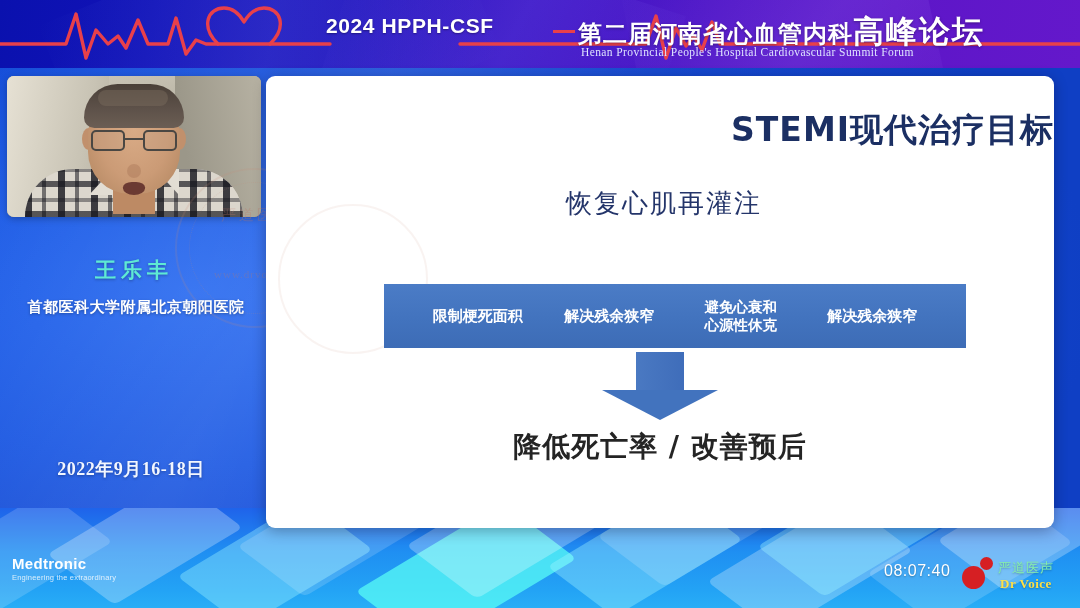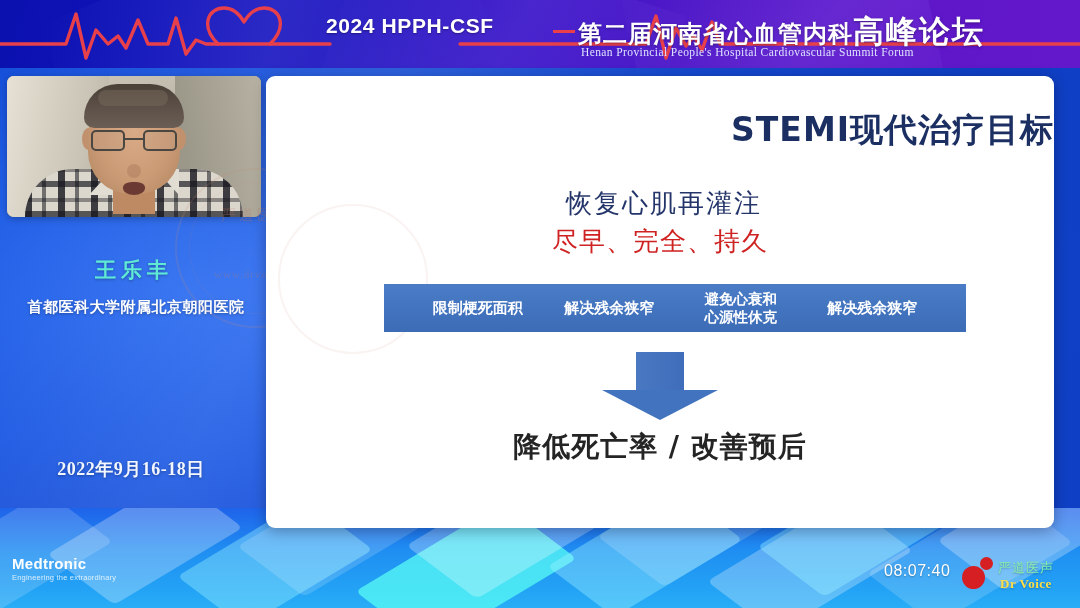--- a/index.html
+++ b/index.html
@@ -254,21 +254,21 @@
     padding-left:8px;
   }
   .slide-sub2 {
     position:absolute; left:0; top:148px; width:788px; text-align:center;
     color:#cf2222; font-size:26px;
     font-family:"DejaVu Sans", sans-serif;
     letter-spacing:1px;
   }
 
   .goal-bar {
-    position:absolute; left:118px; top:208px; width:582px; height:48px;
+    position:absolute; left:118px; top:208px; width:582px; height:64px;
     background:linear-gradient(180deg,#4b7cc6 0%, #4273be 55%, #3d6cb6 100%);
     display:flex; align-items:center; justify-content:space-between;
     padding:0 28px;
   }
   .goal-item {
     color:#ffffff; font-size:15px; font-weight:bold;
     font-family:"DejaVu Sans", sans-serif;
     text-align:center; line-height:1.25;
     flex:1;
   }
@@ -428,21 +428,20 @@
     <div class="wm-inner"></div>
     <div class="wm-t1">严道医学</div>
     <div class="wm-t2">www.drvoice.cn</div>
   </div>
 
   <div class="slide">
     <div class="slide-wm"></div>
 
     <div class="slide-title">STEMI现代治疗目标</div>
     <div class="slide-sub1">恢复心肌再灌注</div>
-    <div class="slide-sub2">尽早、完全、持久</div>
 
     <div class="goal-bar">
       <div class="goal-item">
         <span>限制梗死面积</span>
       </div>
       <div class="goal-item">
         <span>解决残余狭窄</span>
       </div>
       <div class="goal-item two-line">
         <span>避免心衰和</span><br>

